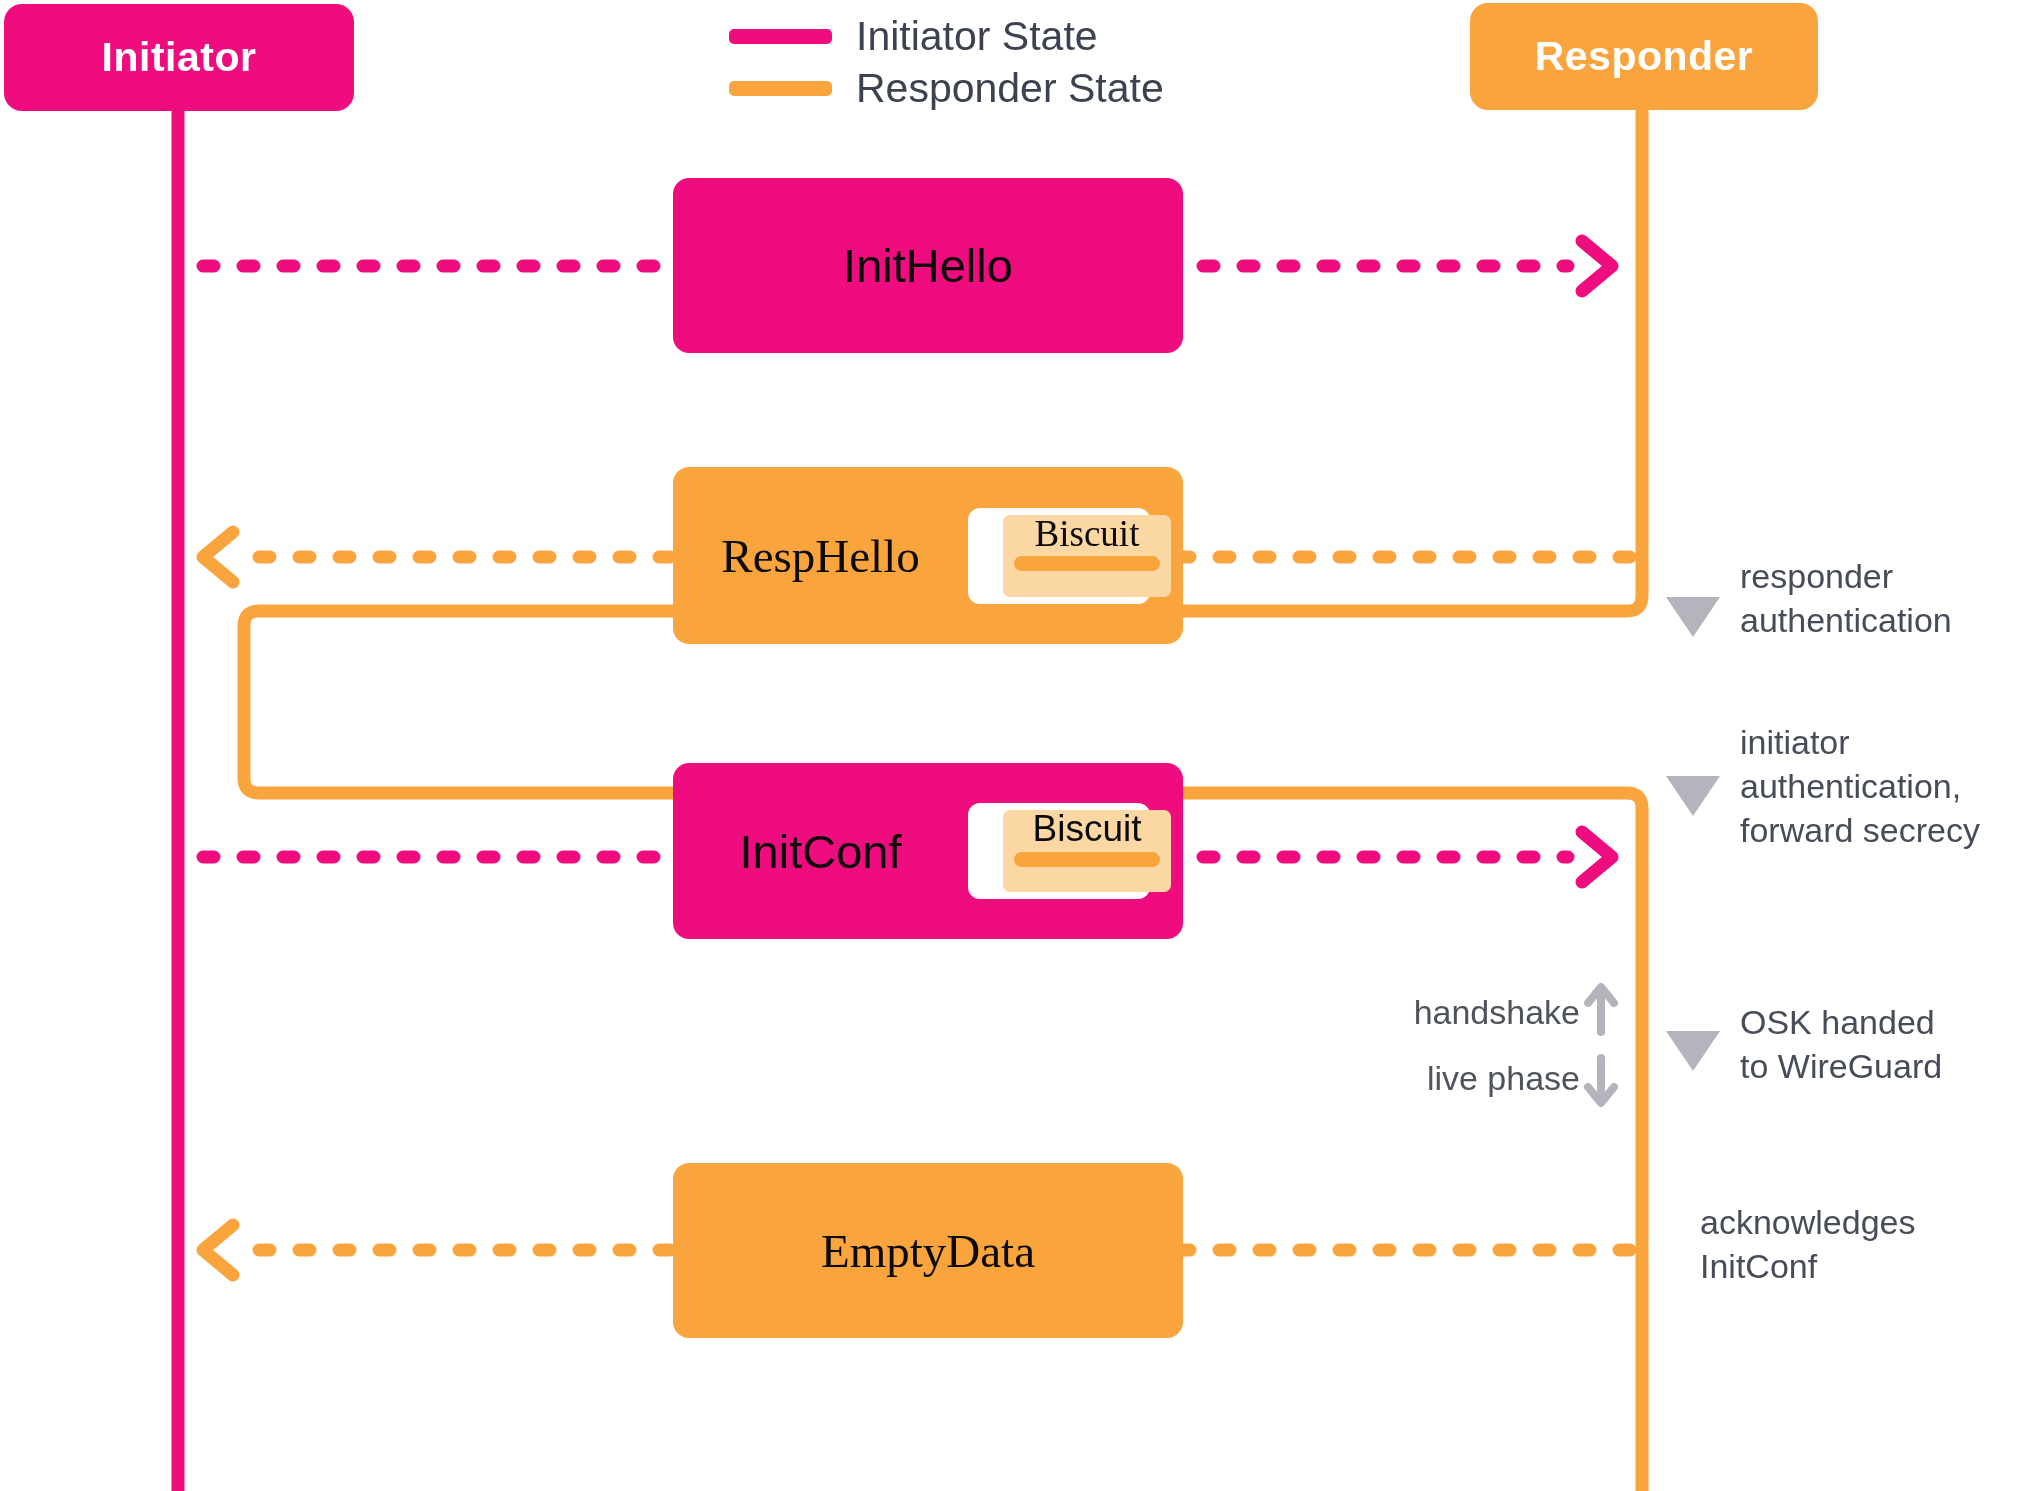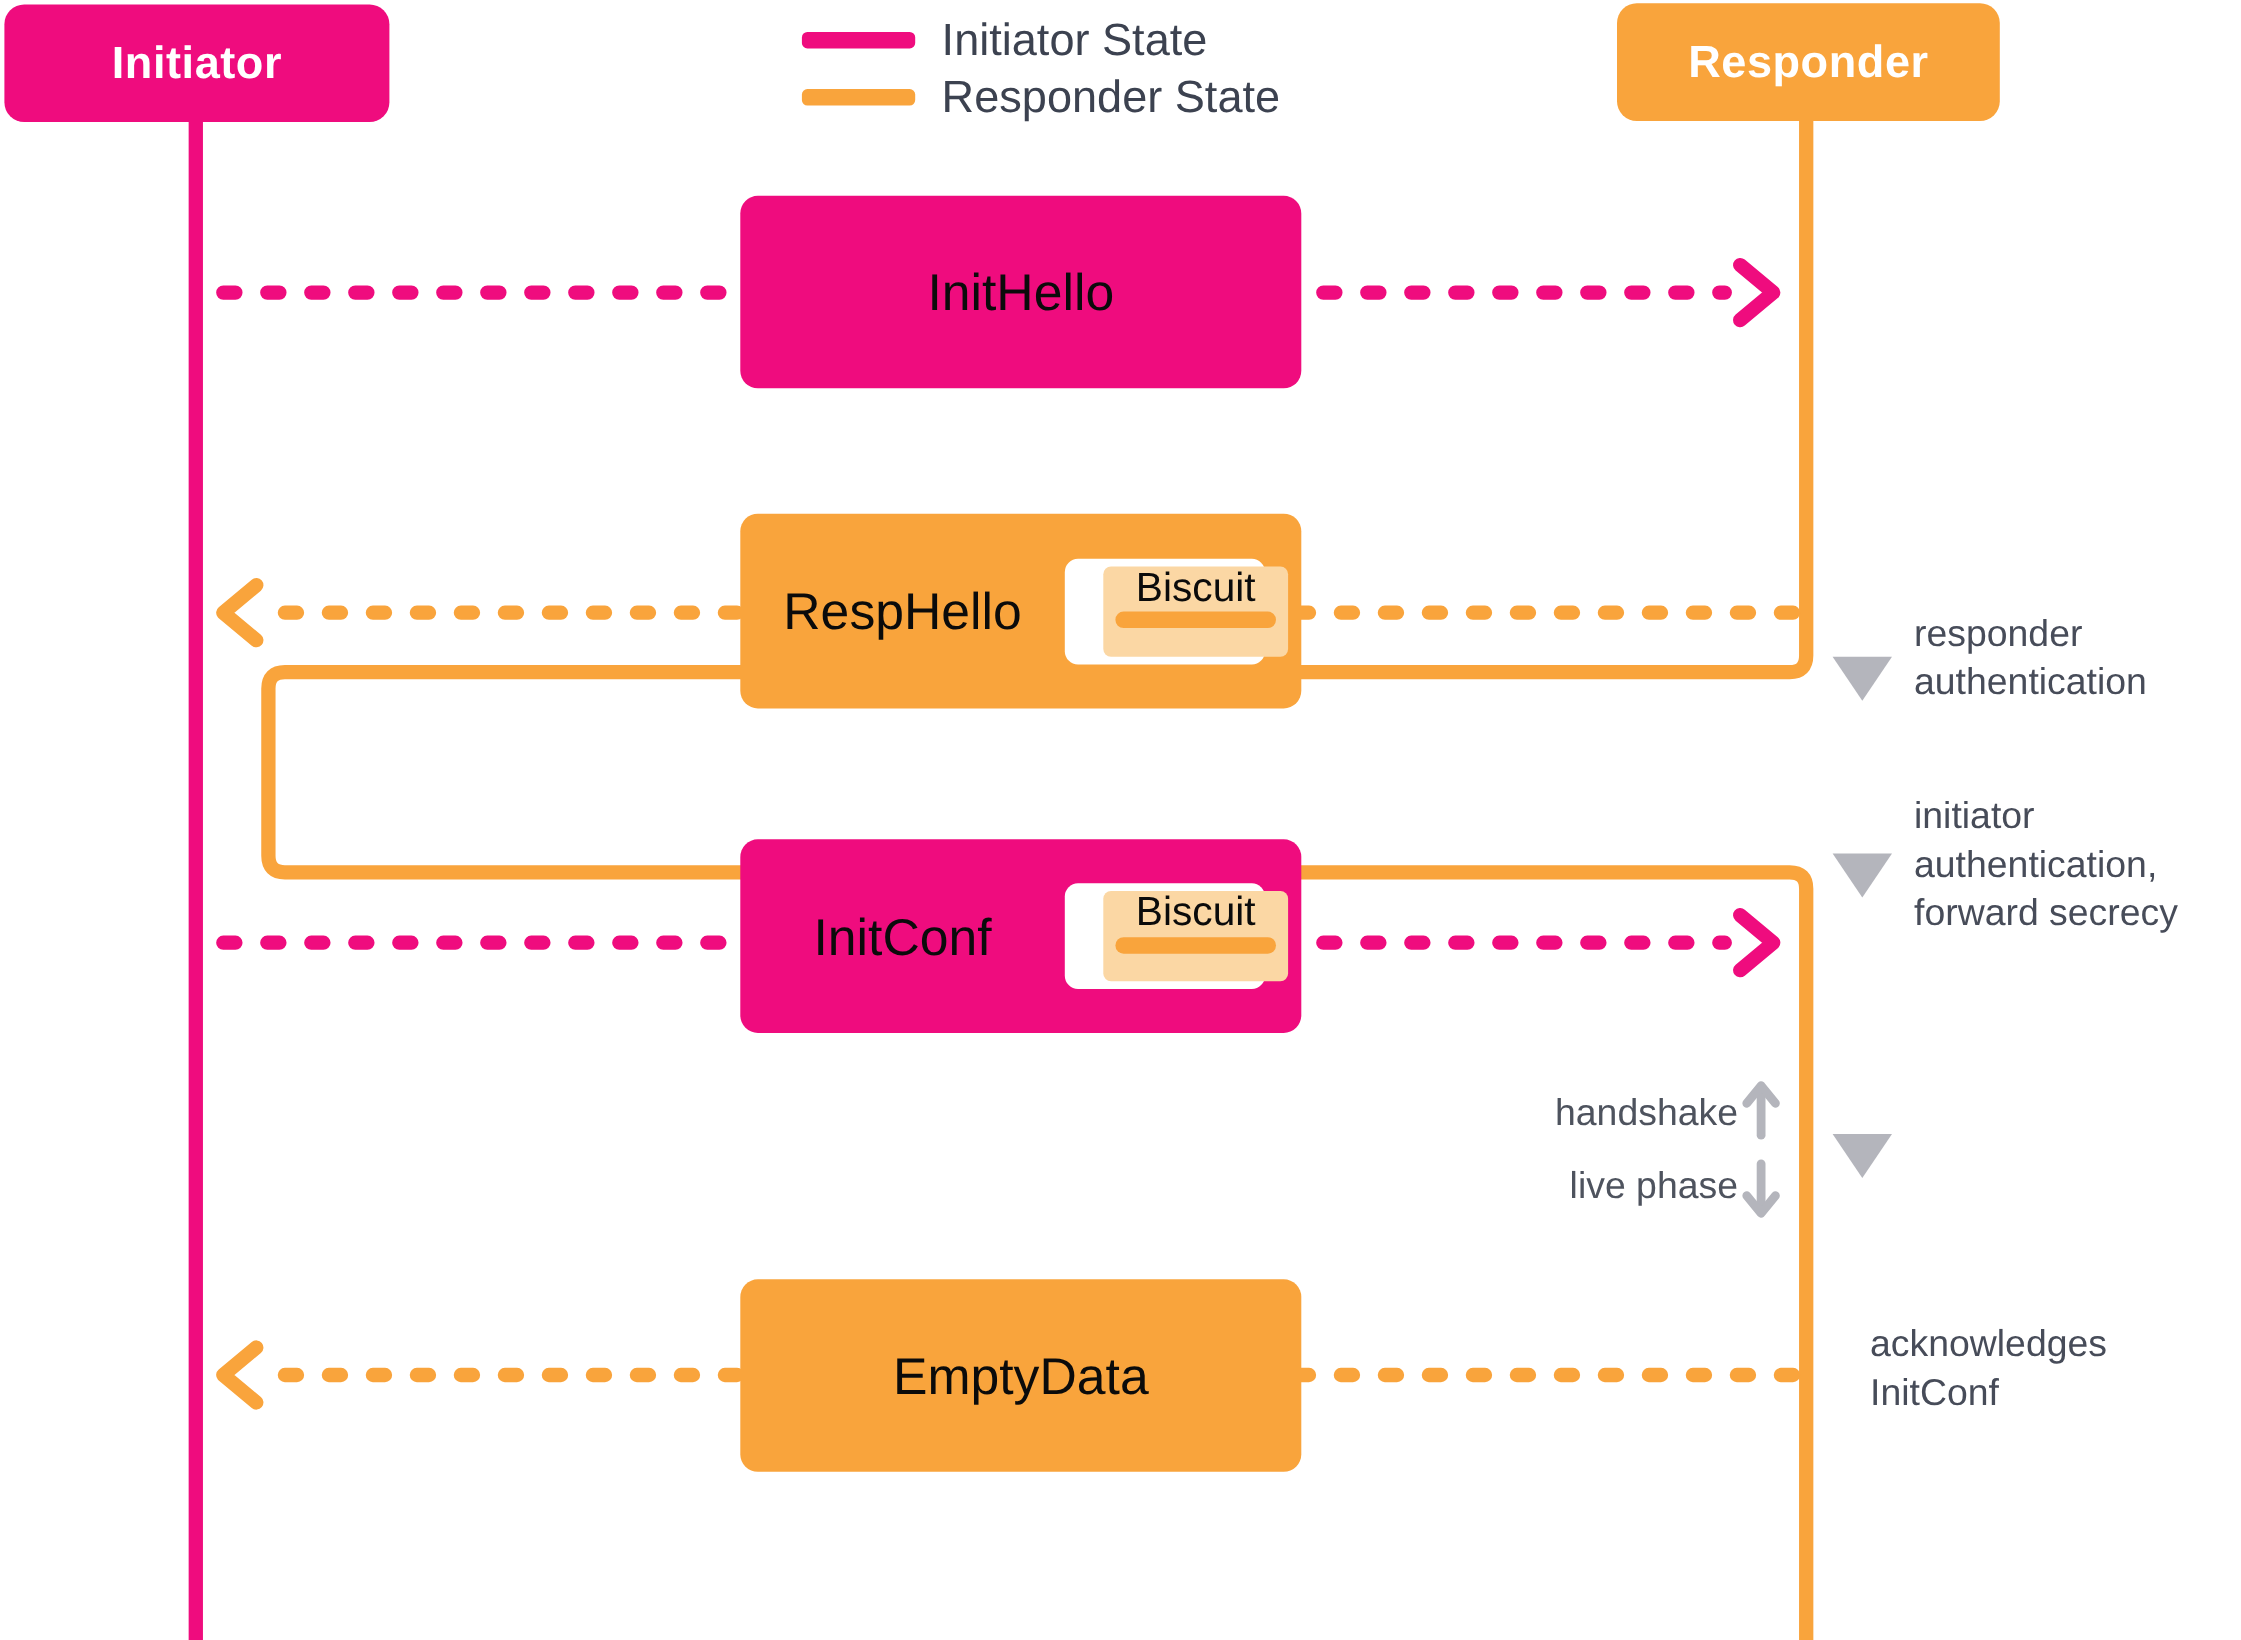--- a/index.html
+++ b/index.html
@@ -28,21 +28,21 @@
   #legend-row-responder{left:729px;top:72px;}
   .legend-swatch{width:103px;height:15px;border-radius:5px;margin-right:24px;flex:none;}
   .legend-swatch.pink{background:var(--pink);}
   .legend-swatch.orange{background:var(--orange);}
   .legend-label{font-size:41px;color:var(--legend-text);white-space:nowrap;}
 
   
   .msg{position:absolute;z-index:2;left:673px;width:510px;border-radius:16px;display:flex;align-items:center;
        justify-content:center;color:#0b0b0b;font-size:47px;font-weight:500;box-sizing:border-box;}
   .msg.pink{background:var(--pink);}
-  .msg.orange{background:var(--orange);}
+  .msg.orange{background:var(--orange);font-family:Liberation Serif, serif;}
   #msg-inithello{top:178px;height:175px;}
   #msg-resphello{top:467px;height:177px;padding-right:33px;}
   #msg-initconf{top:763px;height:176px;padding-right:33px;}
   #msg-emptydata{top:1163px;height:175px;}
   .msg-label-flex{flex:1;text-align:center;}
 
   
   .biscuit{flex:none;width:182px;height:96px;background:#ffffff;border-radius:12px;padding:7px;box-sizing:border-box;}
   .biscuit-inner{width:100%;height:100%;background:var(--biscuit-fill);border-radius:7px;
                  display:flex;flex-direction:column;align-items:center;margin-left:28px;}
@@ -143,20 +143,24 @@
 
   <div class="note" id="note-responder-auth">
     <div>responder</div>
     <div>authentication</div>
   </div>
   <div class="note" id="note-initiator-auth">
     <div>initiator</div>
     <div>authentication,</div>
     <div>forward secrecy</div>
   </div>
+  <div class="note" id="note-osk">
+    <div>OSK handed</div>
+    <div>to WireGuard</div>
+  </div>
   <div class="note" id="note-ack">
     <div>acknowledges</div>
     <div>InitConf</div>
   </div>
 
   <div class="phase-label" id="phase-handshake">handshake</div>
   <div class="phase-label" id="phase-live">live phase</div>
 
 </div>
 

